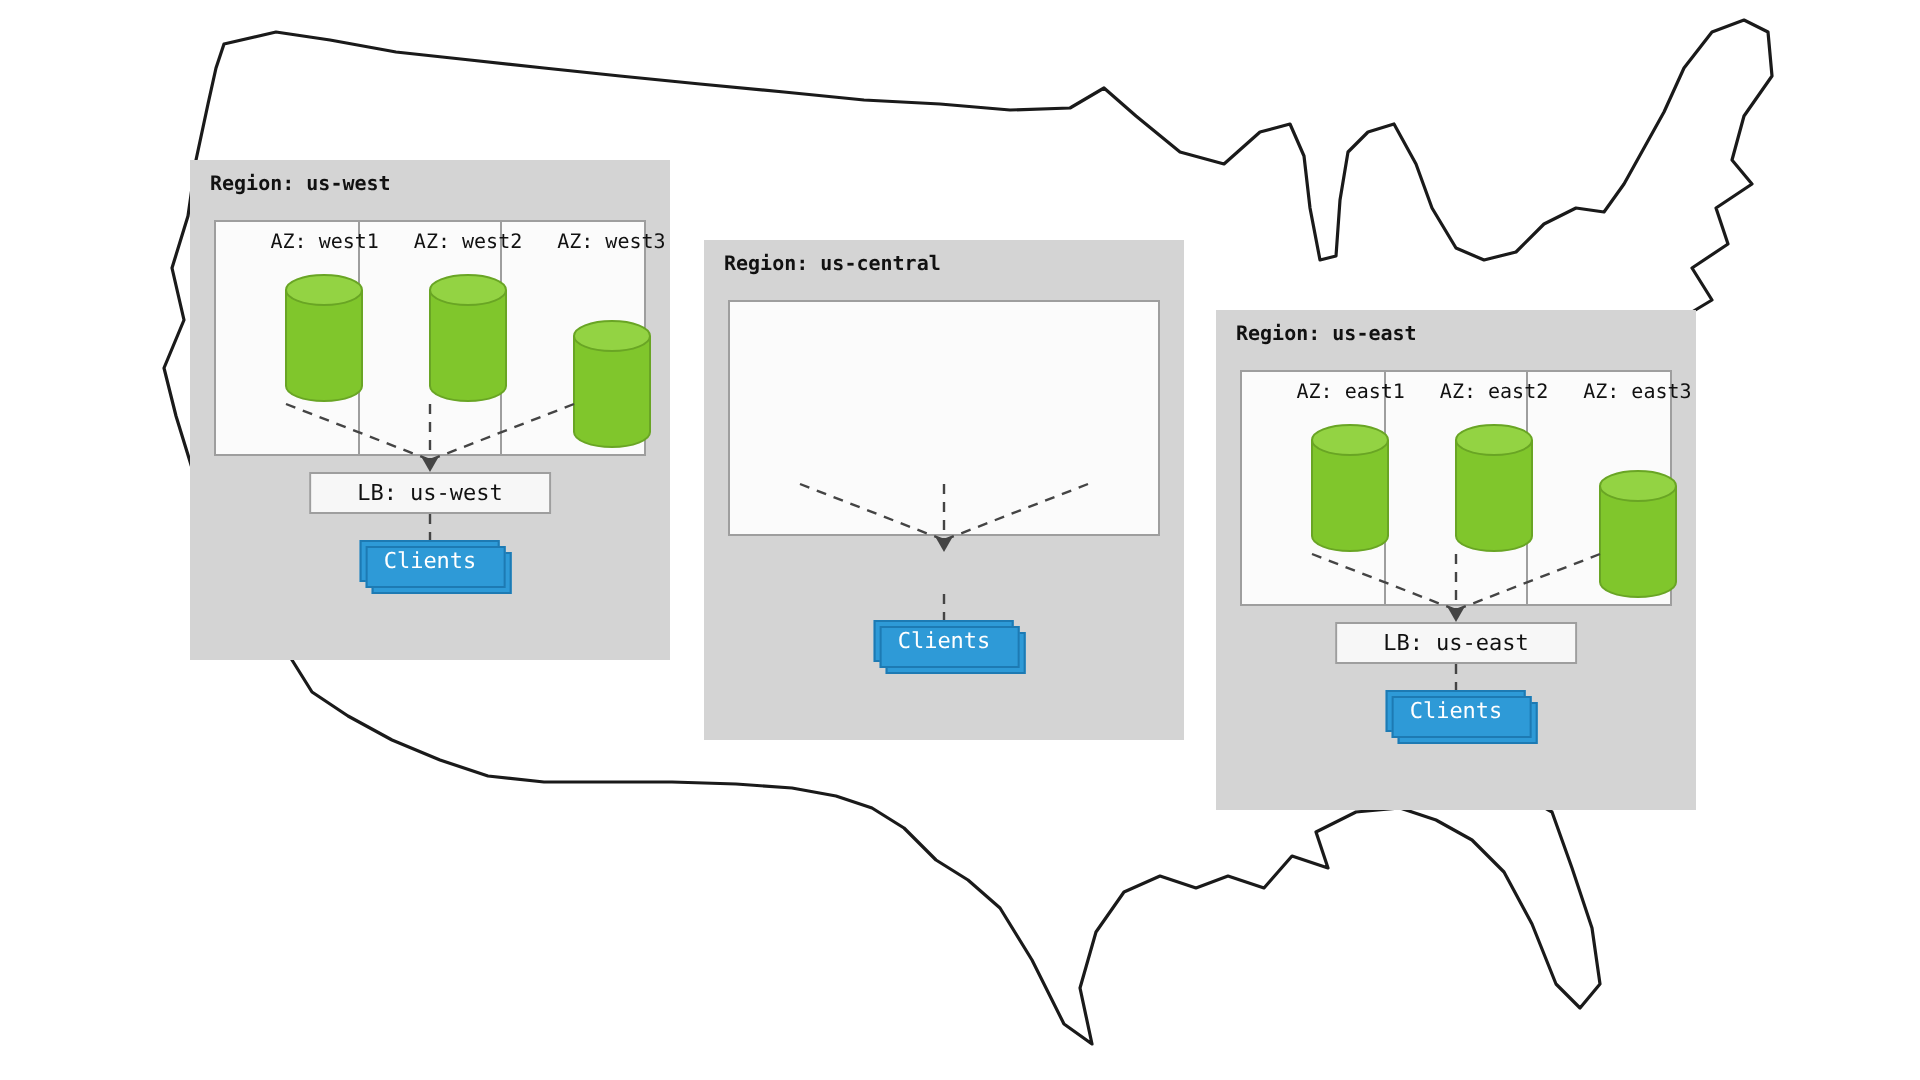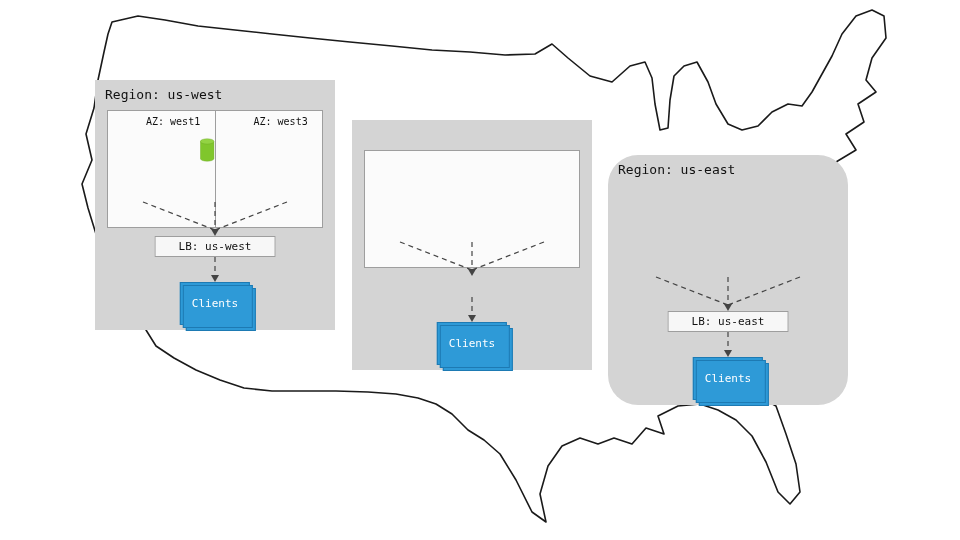--- a/index.html
+++ b/index.html
@@ -21,43 +21,43 @@
   html,body{margin:0;padding:0;}
   body{
     width:960px;height:540px;background:#ffffff;
     font-family:"DejaVu Sans Mono","Liberation Mono",monospace;
     color:var(--text);overflow:hidden;
   }
   .stage{position:relative;width:960px;height:540px;}
   .map-svg{position:absolute;left:0;top:0;}
   .map-path{fill:#ffffff;stroke:var(--map-stroke);stroke-width:1.6;stroke-linejoin:round;}
   .region{position:absolute;width:240px;height:250px;background:var(--region-bg);}
-  .region-title{position:absolute;left:10px;top:7px;font-size:13px;white-space:nowrap;}
+  .region-title{position:absolute;left:10px;top:7px;font-size:10px;white-space:nowrap;font-weight:bold;}
   .az-panel{
     position:absolute;left:12px;top:30px;width:216px;height:118px;
     background:var(--az-bg);border:1px solid var(--az-border);display:flex;
   }
-  .az-cell{flex:1 1 0;min-width:0;display:flex;align-items:flex-start;border-right:1px solid var(--az-border);padding-left:38px;}
+  .az-cell{flex:1 1 0;min-width:0;display:flex;flex-direction:column;align-items:center;border-right:1px solid var(--az-border);padding-left:38px;}
   .az-cell:last-child{border-right:none;gap:23px;}
   .az-label{font-size:10px;padding:5px 0 3px;white-space:nowrap;}
   .cyl{margin-top:6px;display:block;}
   .cyl-body{fill:var(--cylinder-body);stroke:var(--cylinder-stroke);stroke-width:1;}
   .cyl-top{fill:var(--cylinder-top);stroke:var(--cylinder-stroke);stroke-width:1;}
   .connectors{position:absolute;left:0;top:0;width:240px;height:250px;pointer-events:none;}
   .connector-line{stroke:var(--connector);stroke-width:1.2;stroke-dasharray:5 4;fill:none;}
   .connector-arrow{fill:var(--connector);}
   .lb{
     position:absolute;top:156px;left:50%;transform:translateX(-50%);
     background:var(--lb-bg);border:1px solid var(--lb-border);
     font-size:11px;padding:3px 23px;white-space:nowrap;text-align:center;
   }
   .clients{
-    position:absolute;top:202px;left:50%;transform:translateX(-50%);z-index:0;
+    position:absolute;top:190px;left:50%;transform:translateX(-50%);z-index:0;
     background:var(--clients-bg);border:1px solid var(--clients-border);
-    color:#ffffff;font-size:11px;padding:14px 11px;white-space:nowrap;
+    color:#ffffff;font-size:11px;padding:3px 11px;white-space:nowrap;
   }
   .clients::before,.clients::after{
     content:"";position:absolute;inset:-1px;
     background:var(--clients-bg);border:1px solid var(--clients-border);
   }
   .clients::before{transform:translate(6px,6px);z-index:-2;}
   .clients::after{transform:translate(3px,3px);z-index:-1;}
   .clients span{position:relative;z-index:1;}
 </style>
 </head>
@@ -73,51 +73,82 @@
     <div class="region-title">Region: us-west</div>
     <div class="az-panel">
       <div class="az-cell">
         <div class="az-label">AZ: west1</div>
         <svg class="cyl" width="40" height="66" viewBox="0 0 40 66">
           <path class="cyl-body" d="M1,9 v48 a19,7.5 0 0 0 38,0 v-48"></path>
           <ellipse class="cyl-top" cx="20" cy="9" rx="19" ry="7.5"></ellipse>
         </svg>
       </div>
       <div class="az-cell">
+        <div class="az-label">AZ: west2</div>
+        <svg class="cyl" width="40" height="66" viewBox="0 0 40 66">
+          <path class="cyl-body" d="M1,9 v48 a19,7.5 0 0 0 38,0 v-48"></path>
+          <ellipse class="cyl-top" cx="20" cy="9" rx="19" ry="7.5"></ellipse>
+        </svg>
+      </div>
+      <div class="az-cell">
         <div class="az-label">AZ: west3</div>
         <svg class="cyl" width="40" height="66" viewBox="0 0 40 66">
           <path class="cyl-body" d="M1,9 v48 a19,7.5 0 0 0 38,0 v-48"></path>
           <ellipse class="cyl-top" cx="20" cy="9" rx="19" ry="7.5"></ellipse>
         </svg>
       </div>
     </div>
     <svg class="connectors" viewBox="0 0 240 250">
       <path class="connector-line" d="M48,122 L120,150 M120,122 L120,150 M192,122 L120,150"></path>
       <polygon class="connector-arrow" points="116,149 124,149 120,156"></polygon>
       <path class="connector-line" d="M120,177 L120,196"></path>
       <polygon class="connector-arrow" points="116,195 124,195 120,202"></polygon>
     </svg>
     <div class="lb"><span>LB: us-west</span></div>
     <div class="clients"><span>Clients</span></div>
   </div>
 
   <div class="region" style="left:352px;top:120px;">
+    <div class="region-title">Region: us-central</div>
     <div class="az-panel">
     </div>
     <svg class="connectors" viewBox="0 0 240 250">
       <path class="connector-line" d="M48,122 L120,150 M120,122 L120,150 M192,122 L120,150"></path>
       <polygon class="connector-arrow" points="116,149 124,149 120,156"></polygon>
       <path class="connector-line" d="M120,177 L120,196"></path>
       <polygon class="connector-arrow" points="116,195 124,195 120,202"></polygon>
     </svg>
     <div class="clients"><span>Clients</span></div>
   </div>
 
-  <div class="region" style="left:608px;top:155px;border-radius:30px;">
+  <div class="region" style="left:608px;top:155px;">
     <div class="region-title">Region: us-east</div>
+    <div class="az-panel">
+      <div class="az-cell">
+        <div class="az-label">AZ: east1</div>
+        <svg class="cyl" width="40" height="66" viewBox="0 0 40 66">
+          <path class="cyl-body" d="M1,9 v48 a19,7.5 0 0 0 38,0 v-48"></path>
+          <ellipse class="cyl-top" cx="20" cy="9" rx="19" ry="7.5"></ellipse>
+        </svg>
+      </div>
+      <div class="az-cell">
+        <div class="az-label">AZ: east2</div>
+        <svg class="cyl" width="40" height="66" viewBox="0 0 40 66">
+          <path class="cyl-body" d="M1,9 v48 a19,7.5 0 0 0 38,0 v-48"></path>
+          <ellipse class="cyl-top" cx="20" cy="9" rx="19" ry="7.5"></ellipse>
+        </svg>
+      </div>
+      <div class="az-cell">
+        <div class="az-label">AZ: east3</div>
+        <svg class="cyl" width="40" height="66" viewBox="0 0 40 66">
+          <path class="cyl-body" d="M1,9 v48 a19,7.5 0 0 0 38,0 v-48"></path>
+          <ellipse class="cyl-top" cx="20" cy="9" rx="19" ry="7.5"></ellipse>
+        </svg>
+      </div>
+    </div>
     <svg class="connectors" viewBox="0 0 240 250">
       <path class="connector-line" d="M48,122 L120,150 M120,122 L120,150 M192,122 L120,150"></path>
       <polygon class="connector-arrow" points="116,149 124,149 120,156"></polygon>
       <path class="connector-line" d="M120,177 L120,196"></path>
       <polygon class="connector-arrow" points="116,195 124,195 120,202"></polygon>
     </svg>
     <div class="lb"><span>LB: us-east</span></div>
     <div class="clients"><span>Clients</span></div>
   </div>
 

